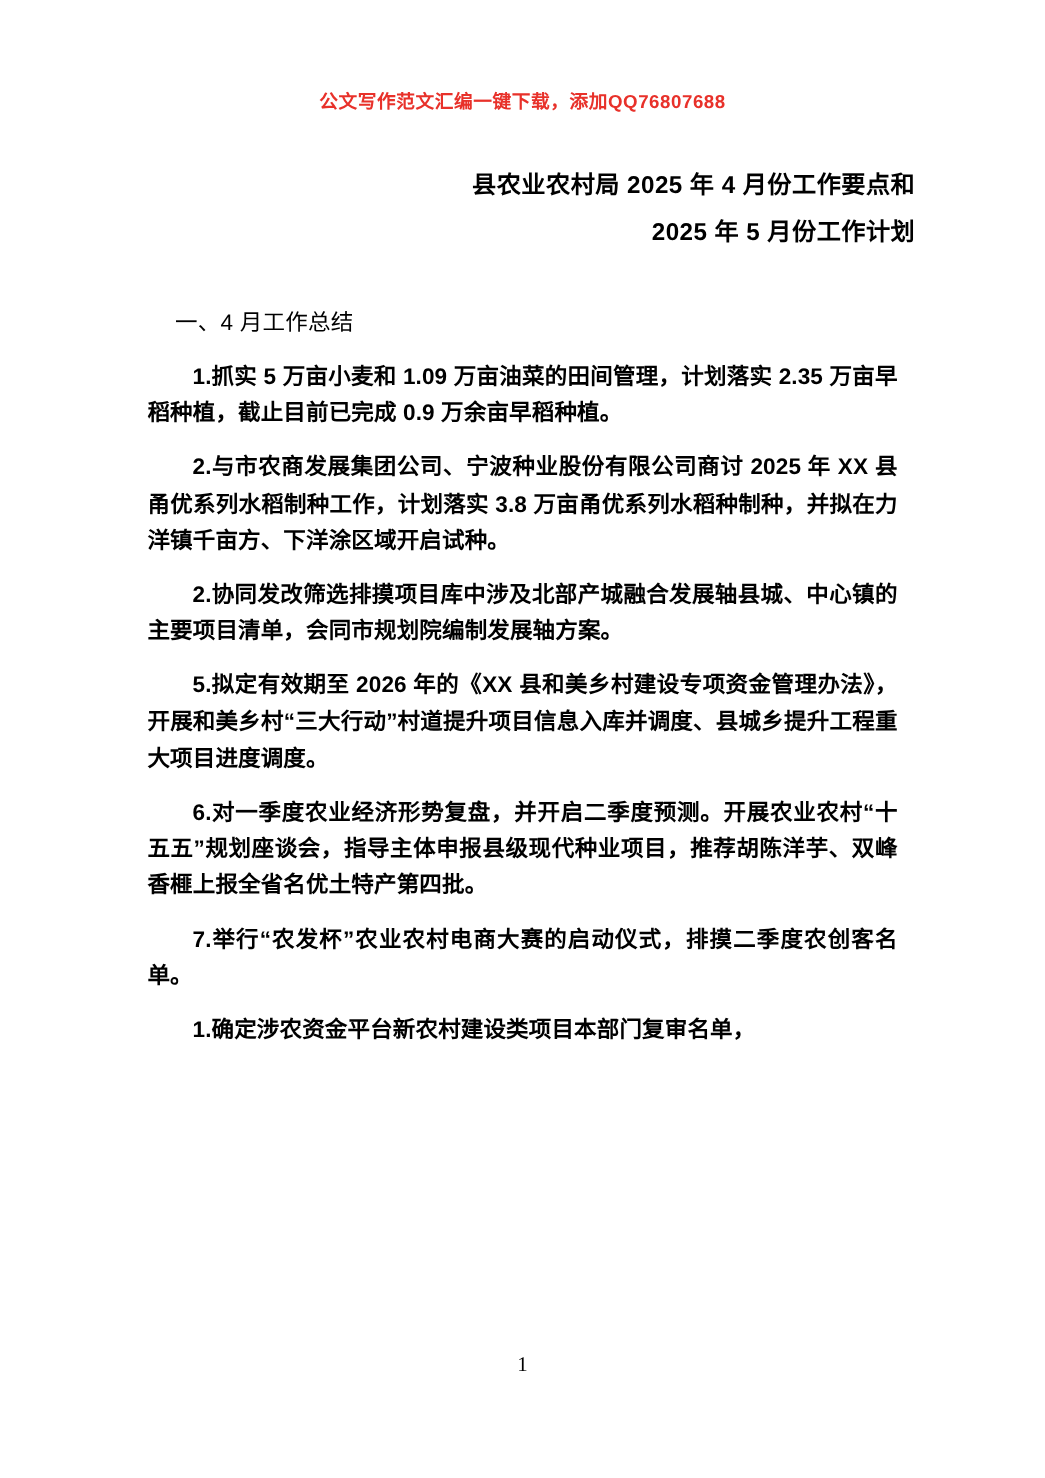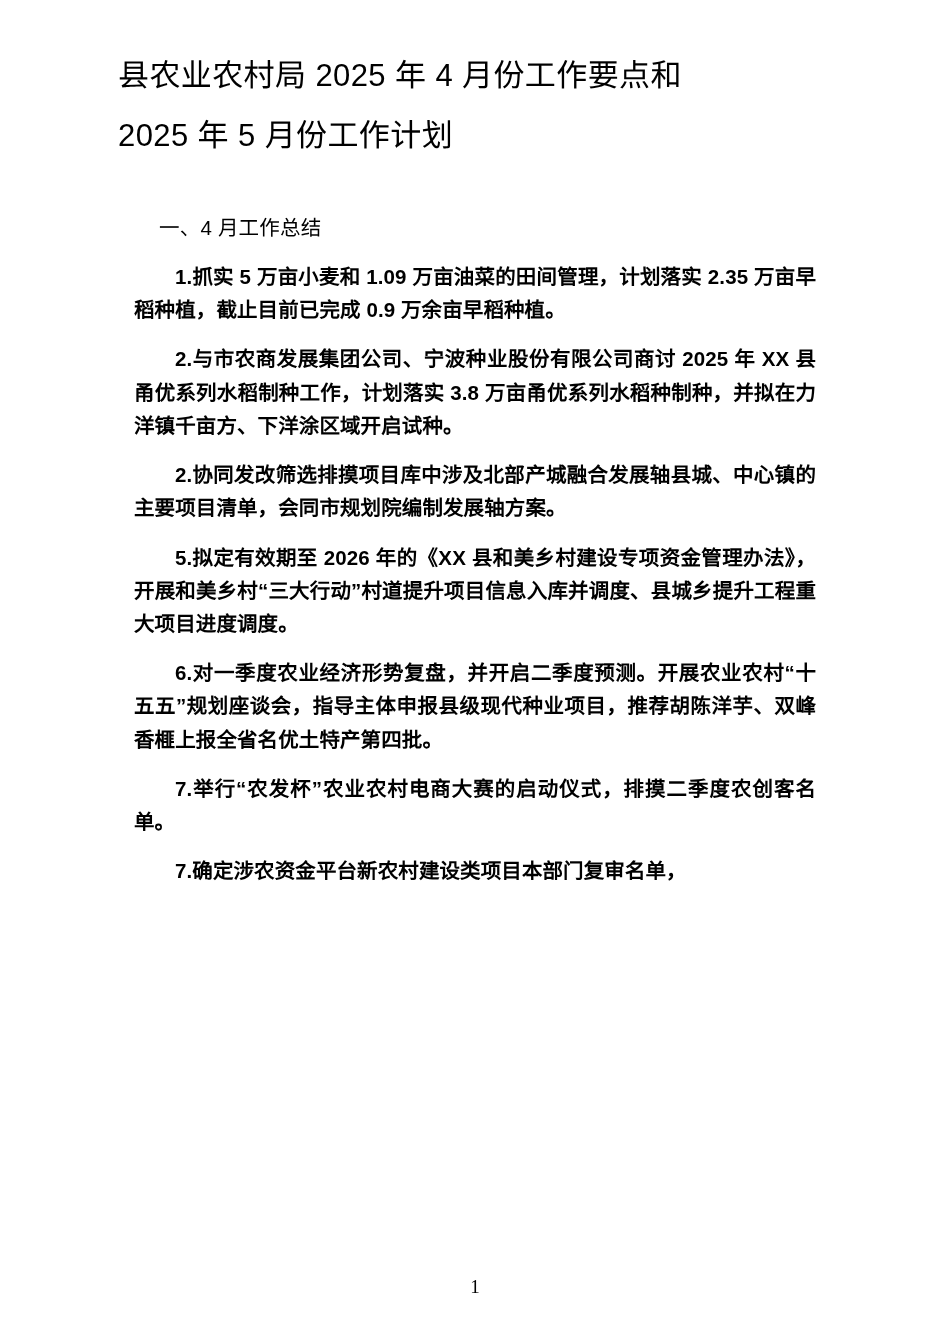--- a/index.html
+++ b/index.html
@@ -26,23 +26,23 @@
   .watermark {
     text-align: center;
     color: #e8312a;
     font-size: 17px;
     font-weight: 700;
     letter-spacing: 0.5px;
     padding-top: 84px;
     line-height: 1;
   }
   .doc-title {
-    text-align: left;
-    font-size: 31px;
-    font-weight: 400;
+    text-align: right;
+    font-size: 22px;
+    font-weight: 700;
     line-height: 1.95;
     margin-top: 46px;
     letter-spacing: 0.4px;
   }
   .doc-title .line {
     display: block;
   }
   .section-heading {
     font-size: 20.5px;
     font-weight: 400;
@@ -70,31 +70,32 @@
     font-size: 19px;
     font-weight: 400;
     font-family: "Liberation Serif", serif;
   }
 </style>
 </head>
 <body>
 
 <div class="page">
 
+  <div class="watermark">公文写作范文汇编一键下载，添加QQ76807688</div>
 
   <div class="doc-title">
     <span class="line">县农业农村局 2025 年 4 月份工作要点和</span>
     <span class="line">2025 年 5 月份工作计划</span>
   </div>
 
   <div class="section-heading">一、4 月工作总结</div>
 
   <p class="para">1.抓实 5 万亩小麦和 1.09 万亩油菜的田间管理，计划落实 2.35 万亩早稻种植，截止目前已完成 0.9 万余亩早稻种植。</p>
   <p class="para">2.与市农商发展集团公司、宁波种业股份有限公司商讨 2025 年 XX 县甬优系列水稻制种工作，计划落实 3.8 万亩甬优系列水稻种制种，并拟在力洋镇千亩方、下洋涂区域开启试种。</p>
   <p class="para">2.协同发改筛选排摸项目库中涉及北部产城融合发展轴县城、中心镇的主要项目清单，会同市规划院编制发展轴方案。</p>
   <p class="para">5.拟定有效期至 2026 年的《XX 县和美乡村建设专项资金管理办法》，开展和美乡村“三大行动”村道提升项目信息入库并调度、县城乡提升工程重大项目进度调度。</p>
   <p class="para">6.对一季度农业经济形势复盘，并开启二季度预测。开展农业农村“十五五”规划座谈会，指导主体申报县级现代种业项目，推荐胡陈洋芋、双峰香榧上报全省名优土特产第四批。</p>
   <p class="para">7.举行“农发杯”农业农村电商大赛的启动仪式，排摸二季度农创客名单。</p>
-  <p class="para">7.确定涉农资金平台新农村建设类项目本部门复审名单，</p>
+  <p class="para">1.确定涉农资金平台新农村建设类项目本部门复审名单，</p>
 
   <div class="page-number">1</div>
 
 </div>
 
 </body></html>

